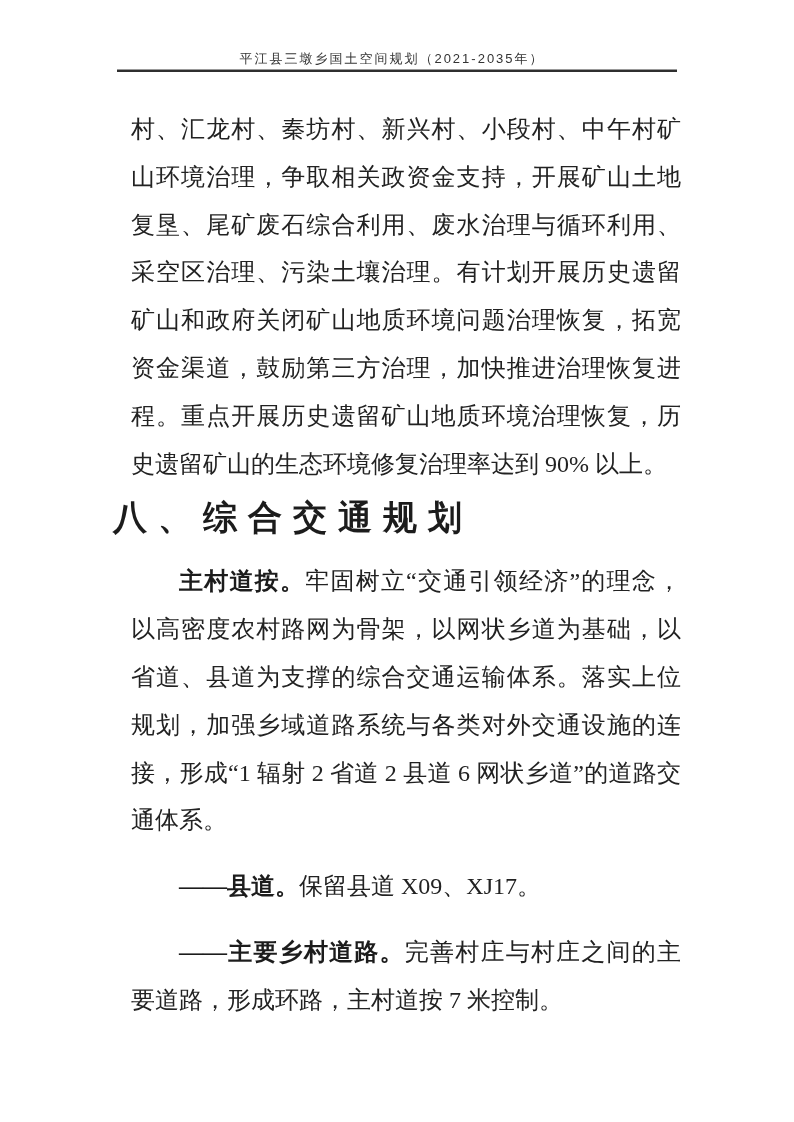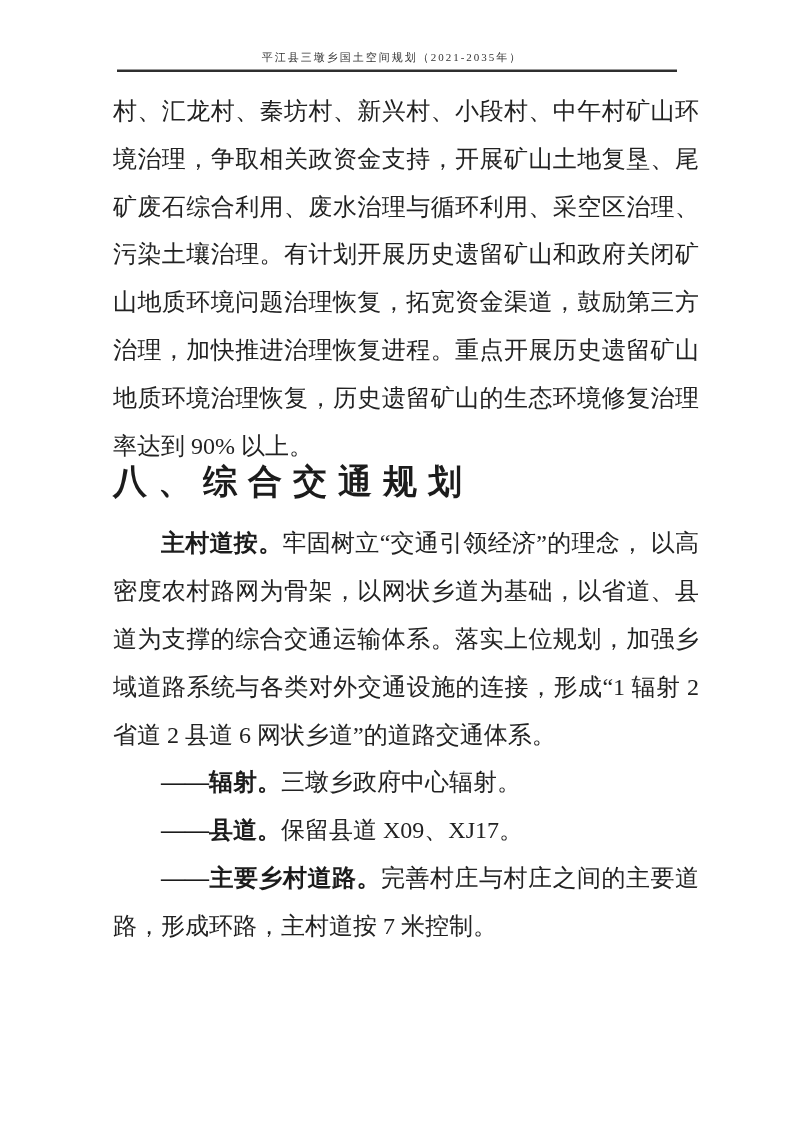--- a/index.html
+++ b/index.html
@@ -15,24 +15,24 @@
     background: #ffffff;
     overflow: hidden;
     font-family: "Liberation Serif", serif;
   }
   .header {
     position: absolute;
     top: 50px;
     left: 0;
     right: 10px;
     text-align: center;
-    font-size: 11px;
+    font-size: 13px;
     letter-spacing: 2px;
     color: #333333;
-    font-family: Liberation Serif, serif;
+    font-family: Liberation Sans, sans-serif;
   }
   .header-rule {
     position: absolute;
     top: 69px;
     left: 117px;
     width: 560px;
     height: 0;
     border-top: 1px solid #999999;
     border-bottom: 2px solid #2f2f2f;
   }
@@ -41,21 +41,21 @@
     top: 88px;
     left: 113px;
     width: 586px;
     font-size: 24px;
     line-height: 47.8px;
     color: #222222;
     text-align: justify;
     word-break: break-all;
   }
   .content p {
-    margin: 0;
+    margin: 18px;
   }
   .para-indent {
     text-indent: 2em;
   }
   .section-heading {
     margin: -10px 0 16px 0;
     font-size: 34px;
     line-height: 44px;
     font-weight: 700;
     letter-spacing: 11px;
@@ -78,21 +78,20 @@
   <div class="header-rule"></div>
 
   <div class="content">
 
     <p>村、汇龙村、秦坊村、新兴村、小段村、中午村矿山环境治理，争取相关政资金支持，开展矿山土地复垦、尾矿废石综合利用、废水治理与循环利用、采空区治理、污染土壤治理。有计划开展历史遗留矿山和政府关闭矿山地质环境问题治理恢复，拓宽资金渠道，鼓励第三方治理，加快推进治理恢复进程。重点开展历史遗留矿山地质环境治理恢复，历史遗留矿山的生态环境修复治理率达到 90% 以上。</p>
 
     <h2 class="section-heading">八、综合交通规划</h2>
 
     <p class="para-indent"><span class="lead">主村道按。</span><span>牢固树立“交通引领经济”的理念， 以高密度农村路网为骨架，以网状乡道为基础，以省道、县道为支撑的综合交通运输体系。落实上位规划，加强乡域道路系统与各类对外交通设施的连接，形成“1 辐射 2 省道 2 县道 6 网状乡道”的道路交通体系。</span></p>
 
-    <p class="para-indent"><span class="lead">——辐射。</span><span>三墩乡政府中心辐射。</span></p>
 
 
     <p class="para-indent"><span class="lead">——县道。</span><span>保留县道 X09、XJ17。</span></p>
 
 
     <p class="para-indent"><span class="lead">——主要乡村道路。</span><span>完善村庄与村庄之间的主要道路，形成环路，主村道按 7 米控制。</span></p>
 
   </div>
 </div>
 

